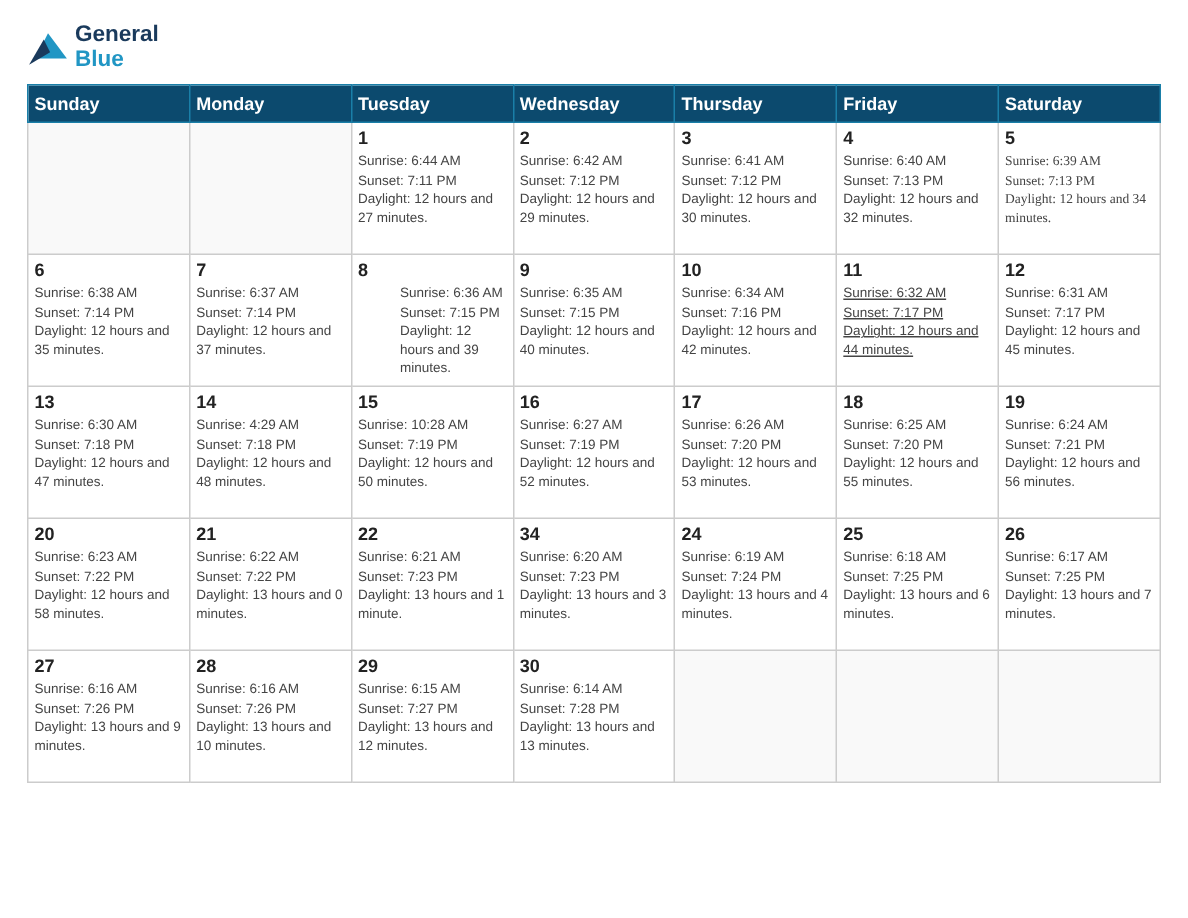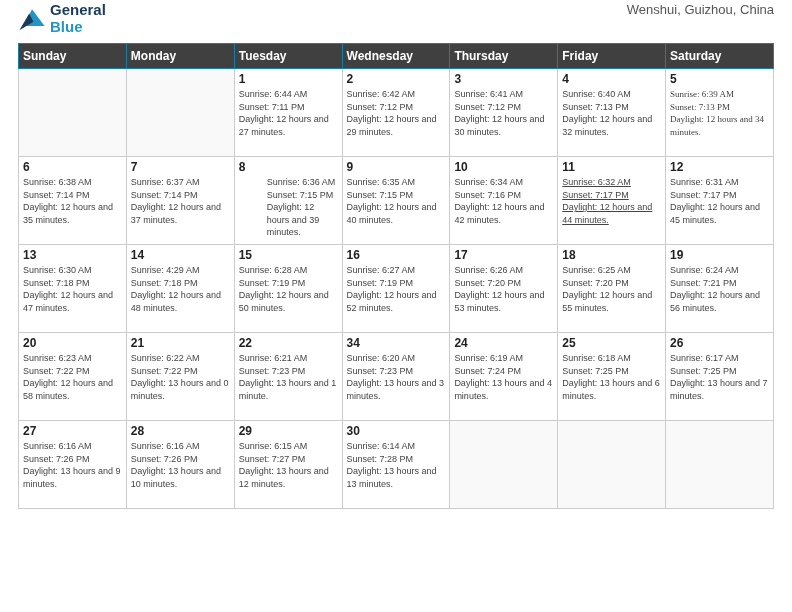--- a/index.html
+++ b/index.html
@@ -6,21 +6,21 @@
     body {
       width: 792px;
       height: 612px;
       font-family: Arial, sans-serif;
       background: #fff;
       overflow: hidden;
     }
     .page {
       width: 792px;
       height: 516px;
-      padding: 2px 18px 10px 18px;
+      padding: 15px 18px 10px 18px;
       display: flex;
       flex-direction: column;
       border-radius: 16px;
     }
     .header {
       display: flex;
       justify-content: space-between;
       align-items: flex-start;
       margin-bottom: 8px;
     }
@@ -47,21 +47,21 @@
       color: #555;
     }
     .calendar {
       flex: 1;
       border: 1px solid #ccc;
       border-collapse: collapse;
       width: 100%;
       table-layout: fixed;
     }
     .calendar th {
-      background: #404040;
+      background: #0c4a6e;
       color: #fff;
       font-size: 12px;
       font-weight: bold;
       padding: 5px 4px;
       border: 1px solid #1a7fa8;
       text-align: left;
     }
     .calendar td {
       border: 1px solid #ccc;
       vertical-align: top;
@@ -95,21 +95,20 @@
       <svg class="logo-icon" viewBox="0 0 40 36" xmlns="http://www.w3.org/2000/svg">
         <polygon points="8,28 20,4 38,28" fill="#2196c4"></polygon>
         <polygon points="2,34 16,10 22,22" fill="#1a3a5c"></polygon>
       </svg>
       <div>
         <div style="font-size:15px;font-weight:bold;color:#1a3a5c;line-height:1.1;">General</div>
         <div style="font-size:15px;font-weight:bold;color:#2196c4;line-height:1.1;">Blue</div>
       </div>
     </div>
     <div class="title-block">
-      <div class="location">Wenshui, Guizhou, China</div>
     </div>
   </div>
 
   <table class="calendar">
     <thead>
       <tr id="weekday-header">
           <th>Sunday</th>
           <th>Monday</th>
           <th>Tuesday</th>
           <th>Wednesday</th>
@@ -205,21 +204,21 @@
 Daylight: 12 hours and 47 minutes.</div>
           </td>
           <td>
             <span class="day-number">14</span>
             <div class="day-info" style="white-space: pre-line;">Sunrise: 4:29 AM
 Sunset: 7:18 PM
 Daylight: 12 hours and 48 minutes.</div>
           </td>
           <td>
             <span class="day-number">15</span>
-            <div class="day-info" style="white-space: pre-line;">Sunrise: 6:28 AM
+            <div class="day-info" style="white-space: pre-line;">Sunrise: 10:28 AM
 Sunset: 7:19 PM
 Daylight: 12 hours and 50 minutes.</div>
           </td>
           <td>
             <span class="day-number">16</span>
             <div class="day-info" style="white-space: pre-line;">Sunrise: 6:27 AM
 Sunset: 7:19 PM
 Daylight: 12 hours and 52 minutes.</div>
           </td>
           <td>

